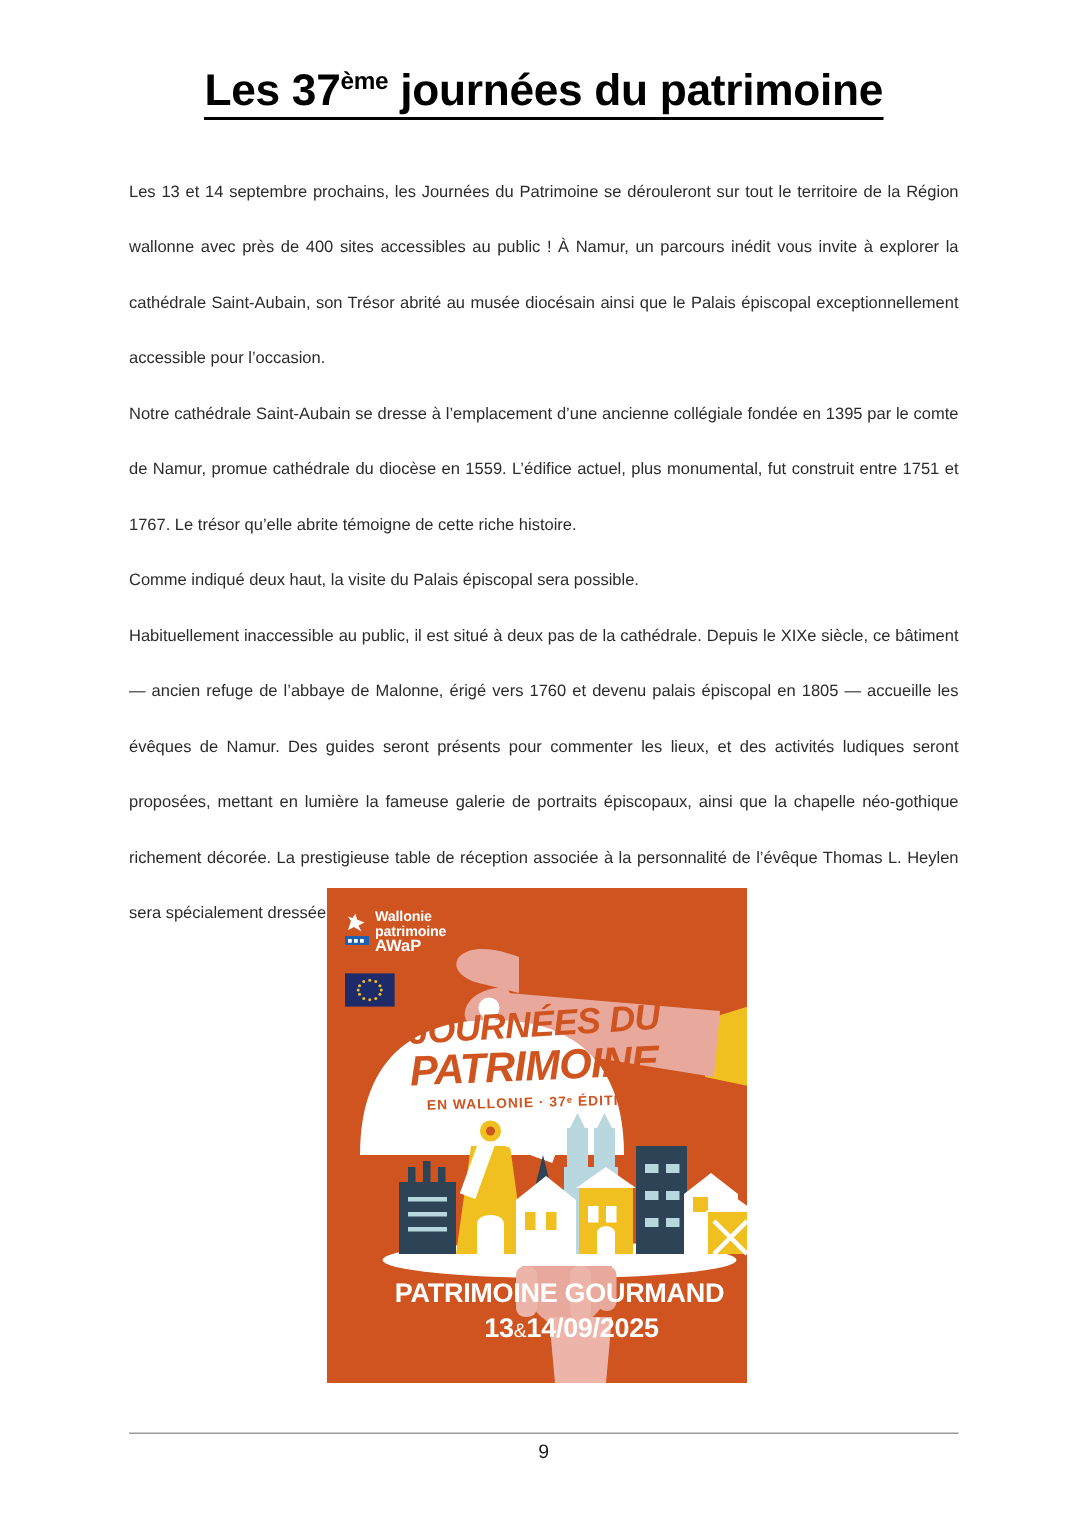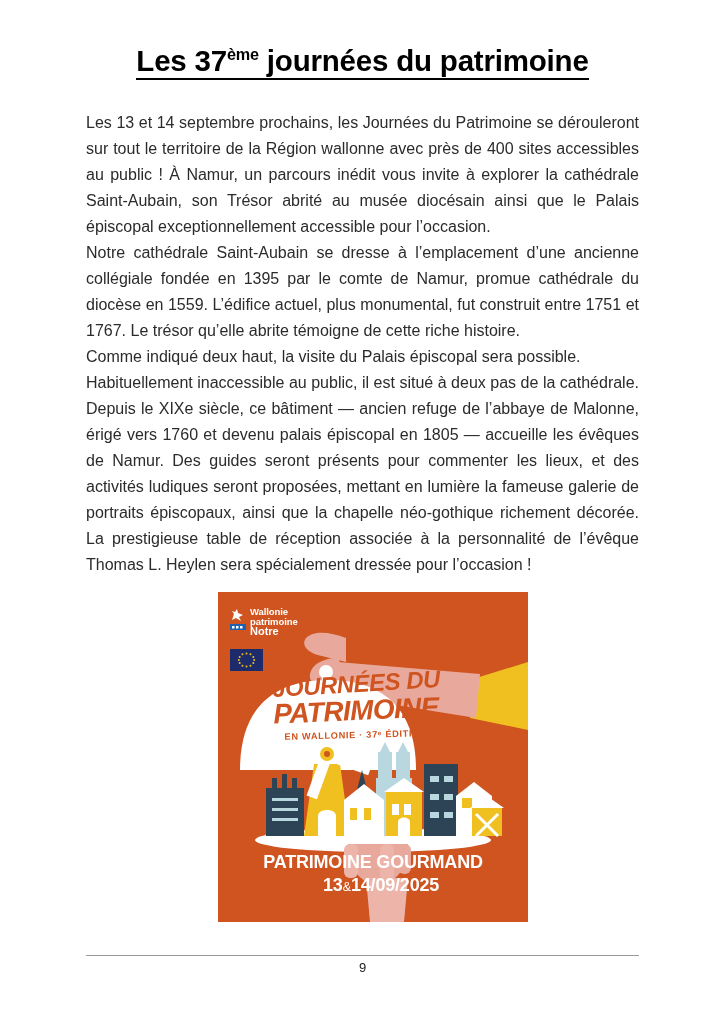--- a/index.html
+++ b/index.html
@@ -48,42 +48,42 @@
     line-height: 0;
     font-weight: bold;
   }
 
   
   .body-copy {
     position: absolute;
     left: 86px;
     top: 110px;
     width: 553px;
-    font-size: 16px;
-    line-height: 26px;
+    font-size: 11px;
+    line-height: 37px;
     text-align: justify;
     text-justify: inter-word;
     color: #2b2b2b;
   }
   .body-copy p {
     margin: 0;
     text-align: justify;
   }
 
   
   .poster-wrap {
     position: absolute;
     left: 218px;
     top: 592px;
     width: 310px;
     height: 330px;
   }
   .poster {
     position: relative;
-    width: 310px;
+    width: 280px;
     height: 330px;
     background: #cf5420;
     overflow: hidden;
   }
 
   
   .awap-logo {
     position: absolute;
     left: 12px;
     top: 15px;
@@ -320,21 +320,21 @@
           <svg class="awap-bar" width="16" height="6" viewBox="0 0 16 6" aria-hidden="true">
             <rect x="0" y="0" width="16" height="6" fill="#1d62b0"></rect>
             <rect x="2" y="2" width="2.5" height="2.5" fill="#ffffff"></rect>
             <rect x="6" y="2" width="2.5" height="2.5" fill="#ffffff"></rect>
             <rect x="10" y="2" width="2.5" height="2.5" fill="#ffffff"></rect>
           </svg>
         </div>
         <div class="awap-words">
           <div>Wallonie</div>
           <div>patrimoine</div>
-          <div class="awap-big">Notre</div>
+          <div class="awap-big">AWaP</div>
         </div>
       </div>
 
       <div class="eu-flag">
         <svg width="33" height="22" viewBox="0 0 33 22" aria-hidden="true">
           <rect width="33" height="22" fill="#1d2b6b"></rect>
           <g fill="#f0c021">
             <circle cx="16.5" cy="4.5" r="1"></circle>
               <circle cx="20.5" cy="5.3" r="1"></circle>
             <circle cx="23.3" cy="8.1" r="1"></circle>

